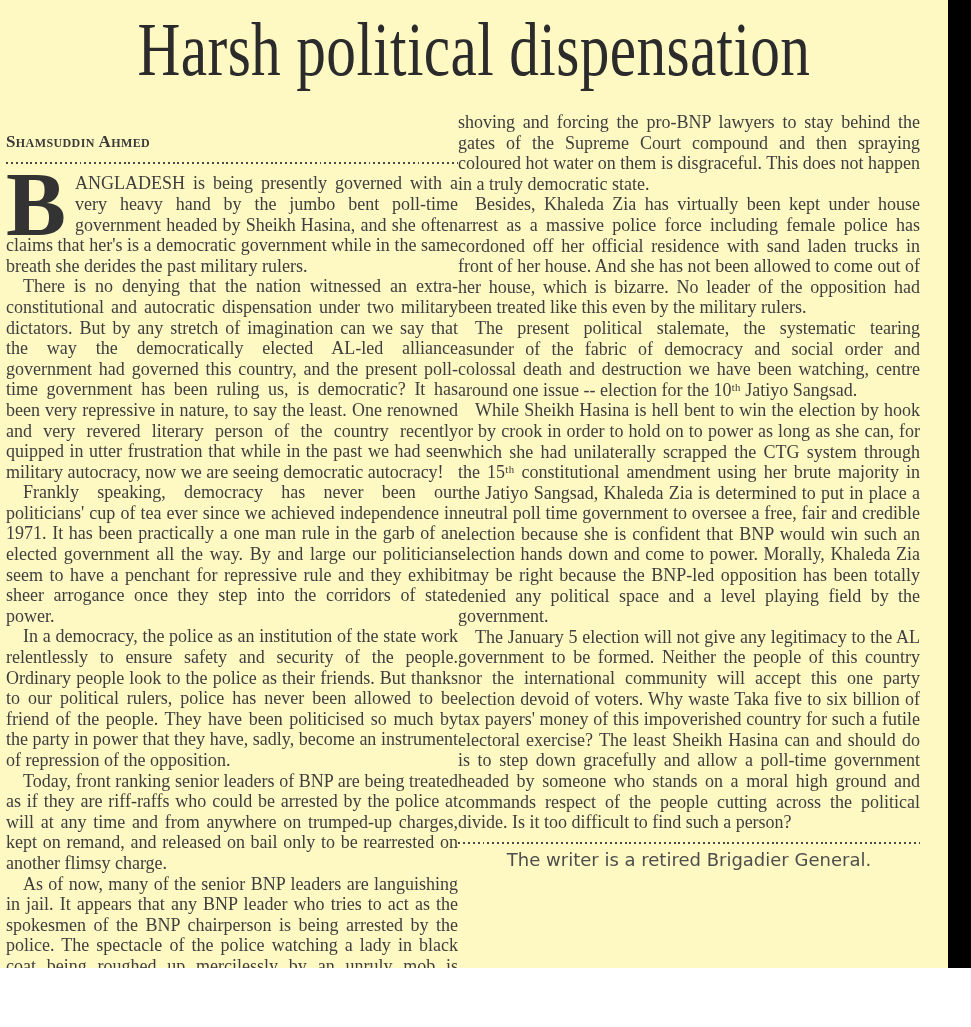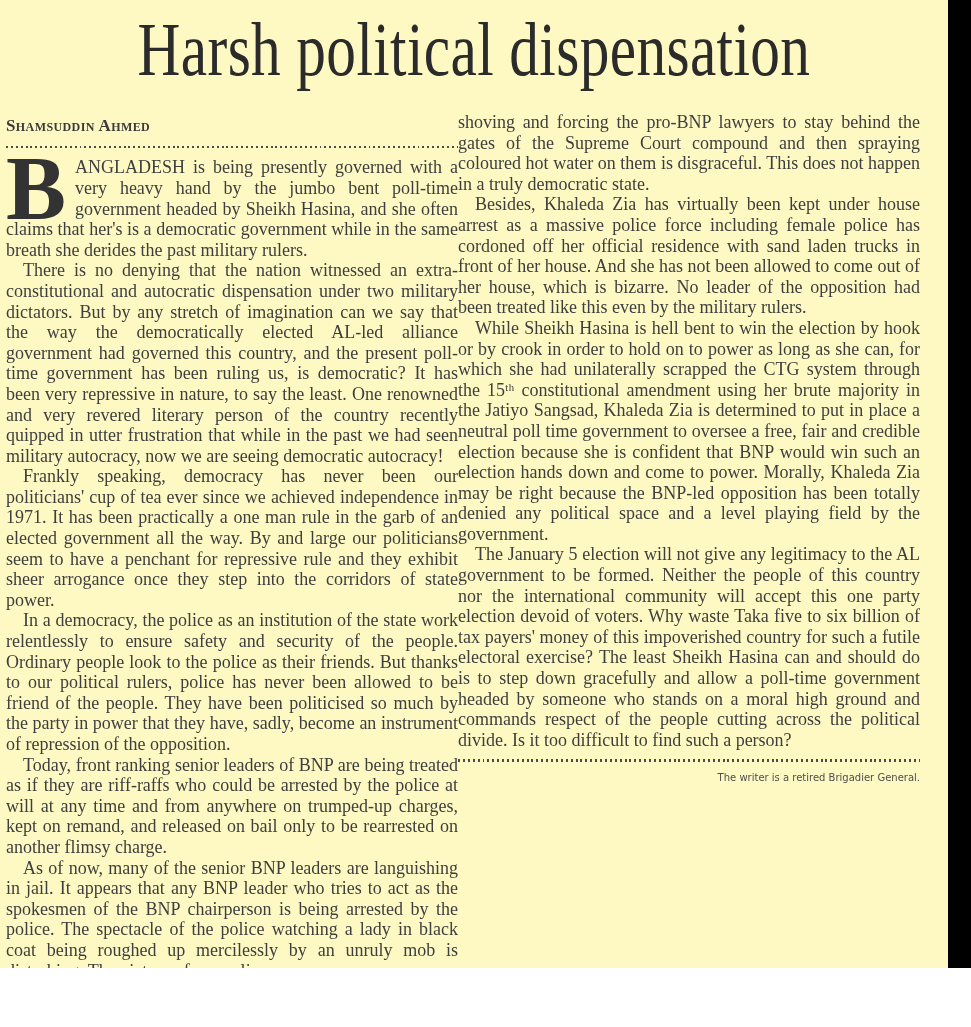--- a/index.html
+++ b/index.html
@@ -35,21 +35,21 @@
     letter-spacing: 0.5px;
   }
 
   .col {
     position: absolute;
     text-align: justify;
     font-size: 18px;
     line-height: 20.6px;
     color: #3e3e3e;
   }
-  .col-left  { left: 6px;   width: 452px; top: 116px; }
+  .col-left  { left: 6px;   width: 452px; top: 132px; }
   .col-right { left: 458px; width: 462px; top: 112px; }
 
   .byline {
     font-variant: small-caps;
     font-weight: bold;
     font-size: 17px;
     letter-spacing: 0.4px;
     color: #3a3a3a;
     text-align: left;
     line-height: 19px;
@@ -71,24 +71,24 @@
     height: 58px;
     margin: 3px 9px 0 0;
     font-weight: bold;
     color: #333333;
   }
 
   .footer-sep { margin-top: 9px; margin-bottom: 7px; }
 
   .footer-note {
     font-family: "DejaVu Sans", sans-serif;
-    font-size: 10px;
+    font-size: 18px;
     line-height: 18px;
     color: #4d4d4d;
-    text-align: right;
+    text-align: center;
   }
 </style>
 </head>
 <body>
 
 <div class="page">
 
   <div class="edge-bar"></div>
 
   <h1 class="title">Harsh political dispensation</h1>
@@ -101,20 +101,21 @@
     <p>There is no denying that the nation witnessed an extra-constitutional and autocratic dispensation under two military dictators. But by any stretch of imagination can we say that the way the democratically elected AL-led alliance government had governed this country, and the present poll-time government has been ruling us, is democratic? It has been very repressive in nature, to say the least. One renowned and very revered literary person of the country recently quipped in utter frustration that while in the past we had seen military autocracy, now we are seeing democratic autocracy!</p>
     <p>Frankly speaking, democracy has never been our politicians' cup of tea ever since we achieved independence in 1971. It has been practically a one man rule in the garb of an elected government all the way. By and large our politicians seem to have a penchant for repressive rule and they exhibit sheer arrogance once they step into the corridors of state power.</p>
     <p>In a democracy, the police as an institution of the state work relentlessly to ensure safety and security of the people. Ordinary people look to the police as their friends. But thanks to our political rulers, police has never been allowed to be friend of the people. They have been politicised so much by the party in power that they have, sadly, become an instrument of repression of the opposition.</p>
     <p>Today, front ranking senior leaders of BNP are being treated as if they are riff-raffs who could be arrested by the police at will at any time and from anywhere on trumped-up charges, kept on remand, and released on bail only to be rearrested on another flimsy charge.</p>
     <p>As of now, many of the senior BNP leaders are languishing in jail. It appears that any BNP leader who tries to act as the spokesmen of the BNP chairperson is being arrested by the police. The spectacle of the police watching a lady in black coat being roughed up mercilessly by an unruly mob is disturbing. The picture of our police</p>
   </div>
 
   <div class="col col-right">
     <p class="no-indent">shoving and forcing the pro-BNP lawyers to stay behind the gates of the Supreme Court compound and then spraying coloured hot water on them is disgraceful. This does not happen in a truly democratic state.</p>
     <p>Besides, Khaleda Zia has virtually been kept under house arrest as a massive police force including female police has cordoned off her official residence with sand laden trucks in front of her house. And she has not been allowed to come out of her house, which is bizarre. No leader of the opposition had been treated like this even by the military rulers.</p>
+    <p>The present political stalemate, the systematic tearing asunder of the fabric of democracy and social order and colossal death and destruction we have been watching, centre around one issue -- election for the 10ᵗʰ Jatiyo Sangsad.</p>
     <p>While Sheikh Hasina is hell bent to win the election by hook or by crook in order to hold on to power as long as she can, for which she had unilaterally scrapped the CTG system through the 15ᵗʰ constitutional amendment using her brute majority in the Jatiyo Sangsad, Khaleda Zia is determined to put in place a neutral poll time government to oversee a free, fair and credible election because she is confident that BNP would win such an election hands down and come to power. Morally, Khaleda Zia may be right because the BNP-led opposition has been totally denied any political space and a level playing field by the government.</p>
     <p>The January 5 election will not give any legitimacy to the AL government to be formed. Neither the people of this country nor the international community will accept this one party election devoid of voters. Why waste Taka five to six billion of tax payers' money of this impoverished country for such a futile electoral exercise? The least Sheikh Hasina can and should do is to step down gracefully and allow a poll-time government headed by someone who stands on a moral high ground and commands respect of the people cutting across the political divide. Is it too difficult to find such a person?</p>
 
     <div class="dotted-rule footer-sep"></div>
     <div class="footer-note">The writer is a retired Brigadier General.</div>
   </div>
 
 </div>
 
 </body></html>

